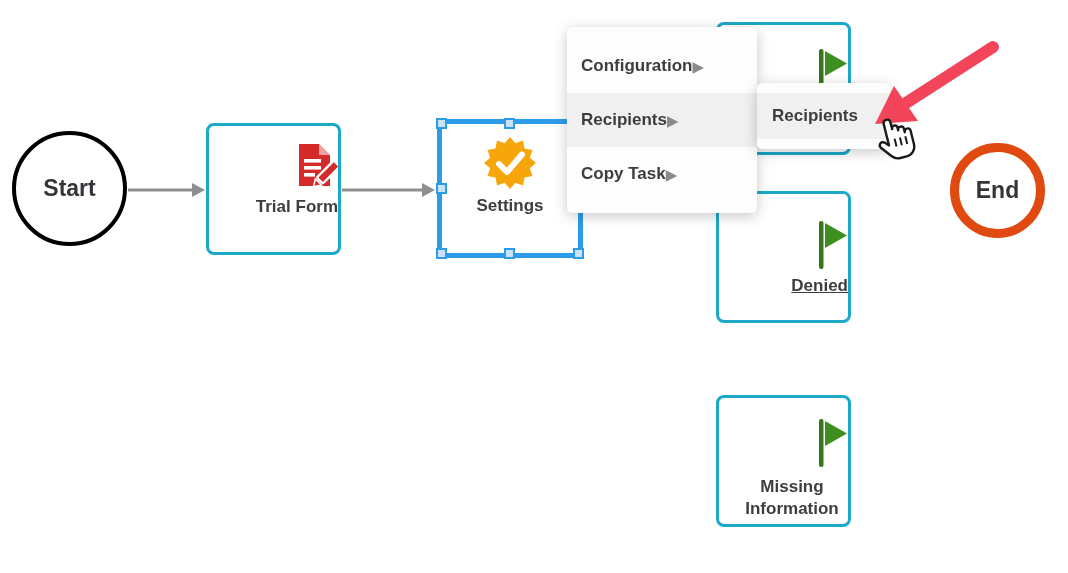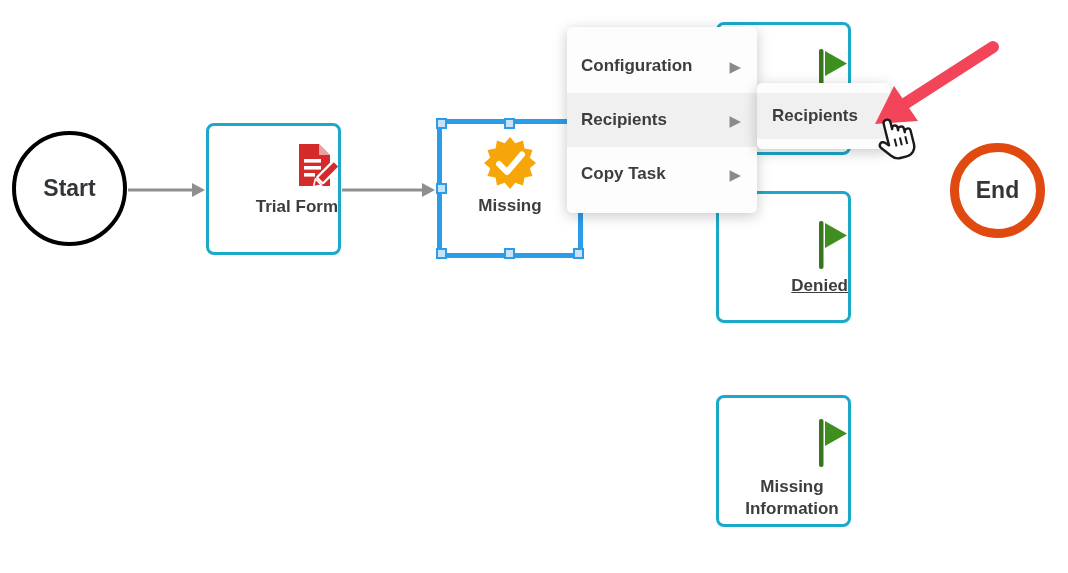--- a/index.html
+++ b/index.html
@@ -55,21 +55,21 @@
   }
 
   
   .menu{
     position:absolute;left:567px;top:27px;width:190px;
     background:#fdfdfd;border-radius:5px;z-index:5;
     box-shadow:0 3px 14px rgba(0,0,0,0.22);
     padding:12px 0;
   }
   .menu-item{
-    height:54px;display:flex;align-items:center;justify-content:space-between;
+    height:54px;display:flex;align-items:center;justify-content:flex-start;
     padding:0 16px 0 14px;font-size:17px;font-weight:bold;color:#3d3d3d;cursor:pointer;
   }
   .menu-item.hl{background:#f0f0f1;}
   .mi-arrow{color:#8a8a8a;font-size:15px;line-height:1;}
 
   .submenu{
     position:absolute;left:757px;top:83px;width:133px;
     background:#fdfdfd;border-radius:5px;z-index:6;
     box-shadow:0 3px 14px rgba(0,0,0,0.22);
     padding:10px 0;
@@ -116,21 +116,21 @@
   </div>
 
   <div class="sel-box">
     <div class="sel-inner">
       <span class="icon">
         <svg width="52" height="52" viewBox="0 0 52 52">
           <polygon fill="#f7a60a" points="52,26 45.8,31.3 48.5,39 40.5,40.5 39,48.5 31.3,45.8 26,52 20.7,45.8 13,48.5 11.5,40.5 3.5,39 6.2,31.3 0,26 6.2,20.7 3.5,13 11.5,11.5 13,3.5 20.7,6.2 26,0 31.3,6.2 39,3.5 40.5,11.5 48.5,13 45.8,20.7"></polygon>
           <path d="M15 27 L23 35 L38 17.5" fill="none" stroke="#ffffff" stroke-width="6" stroke-linecap="round" stroke-linejoin="round"></path>
         </svg>
       </span>
-      <span class="lbl">Missing</span>
+      <span class="lbl">Settings</span>
     </div>
     <div class="handle" style="left:-6px;top:-6px;"></div>
     <div class="handle" style="left:calc(50% - 6px);top:-6px;"></div>
     <div class="handle" style="right:-6px;top:-6px;"></div>
     <div class="handle" style="left:-6px;top:calc(50% - 6px);"></div>
     <div class="handle" style="right:-6px;top:calc(50% - 6px);"></div>
     <div class="handle" style="left:-6px;bottom:-6px;"></div>
     <div class="handle" style="left:calc(50% - 6px);bottom:-6px;"></div>
     <div class="handle" style="right:-6px;bottom:-6px;"></div>
   </div>

